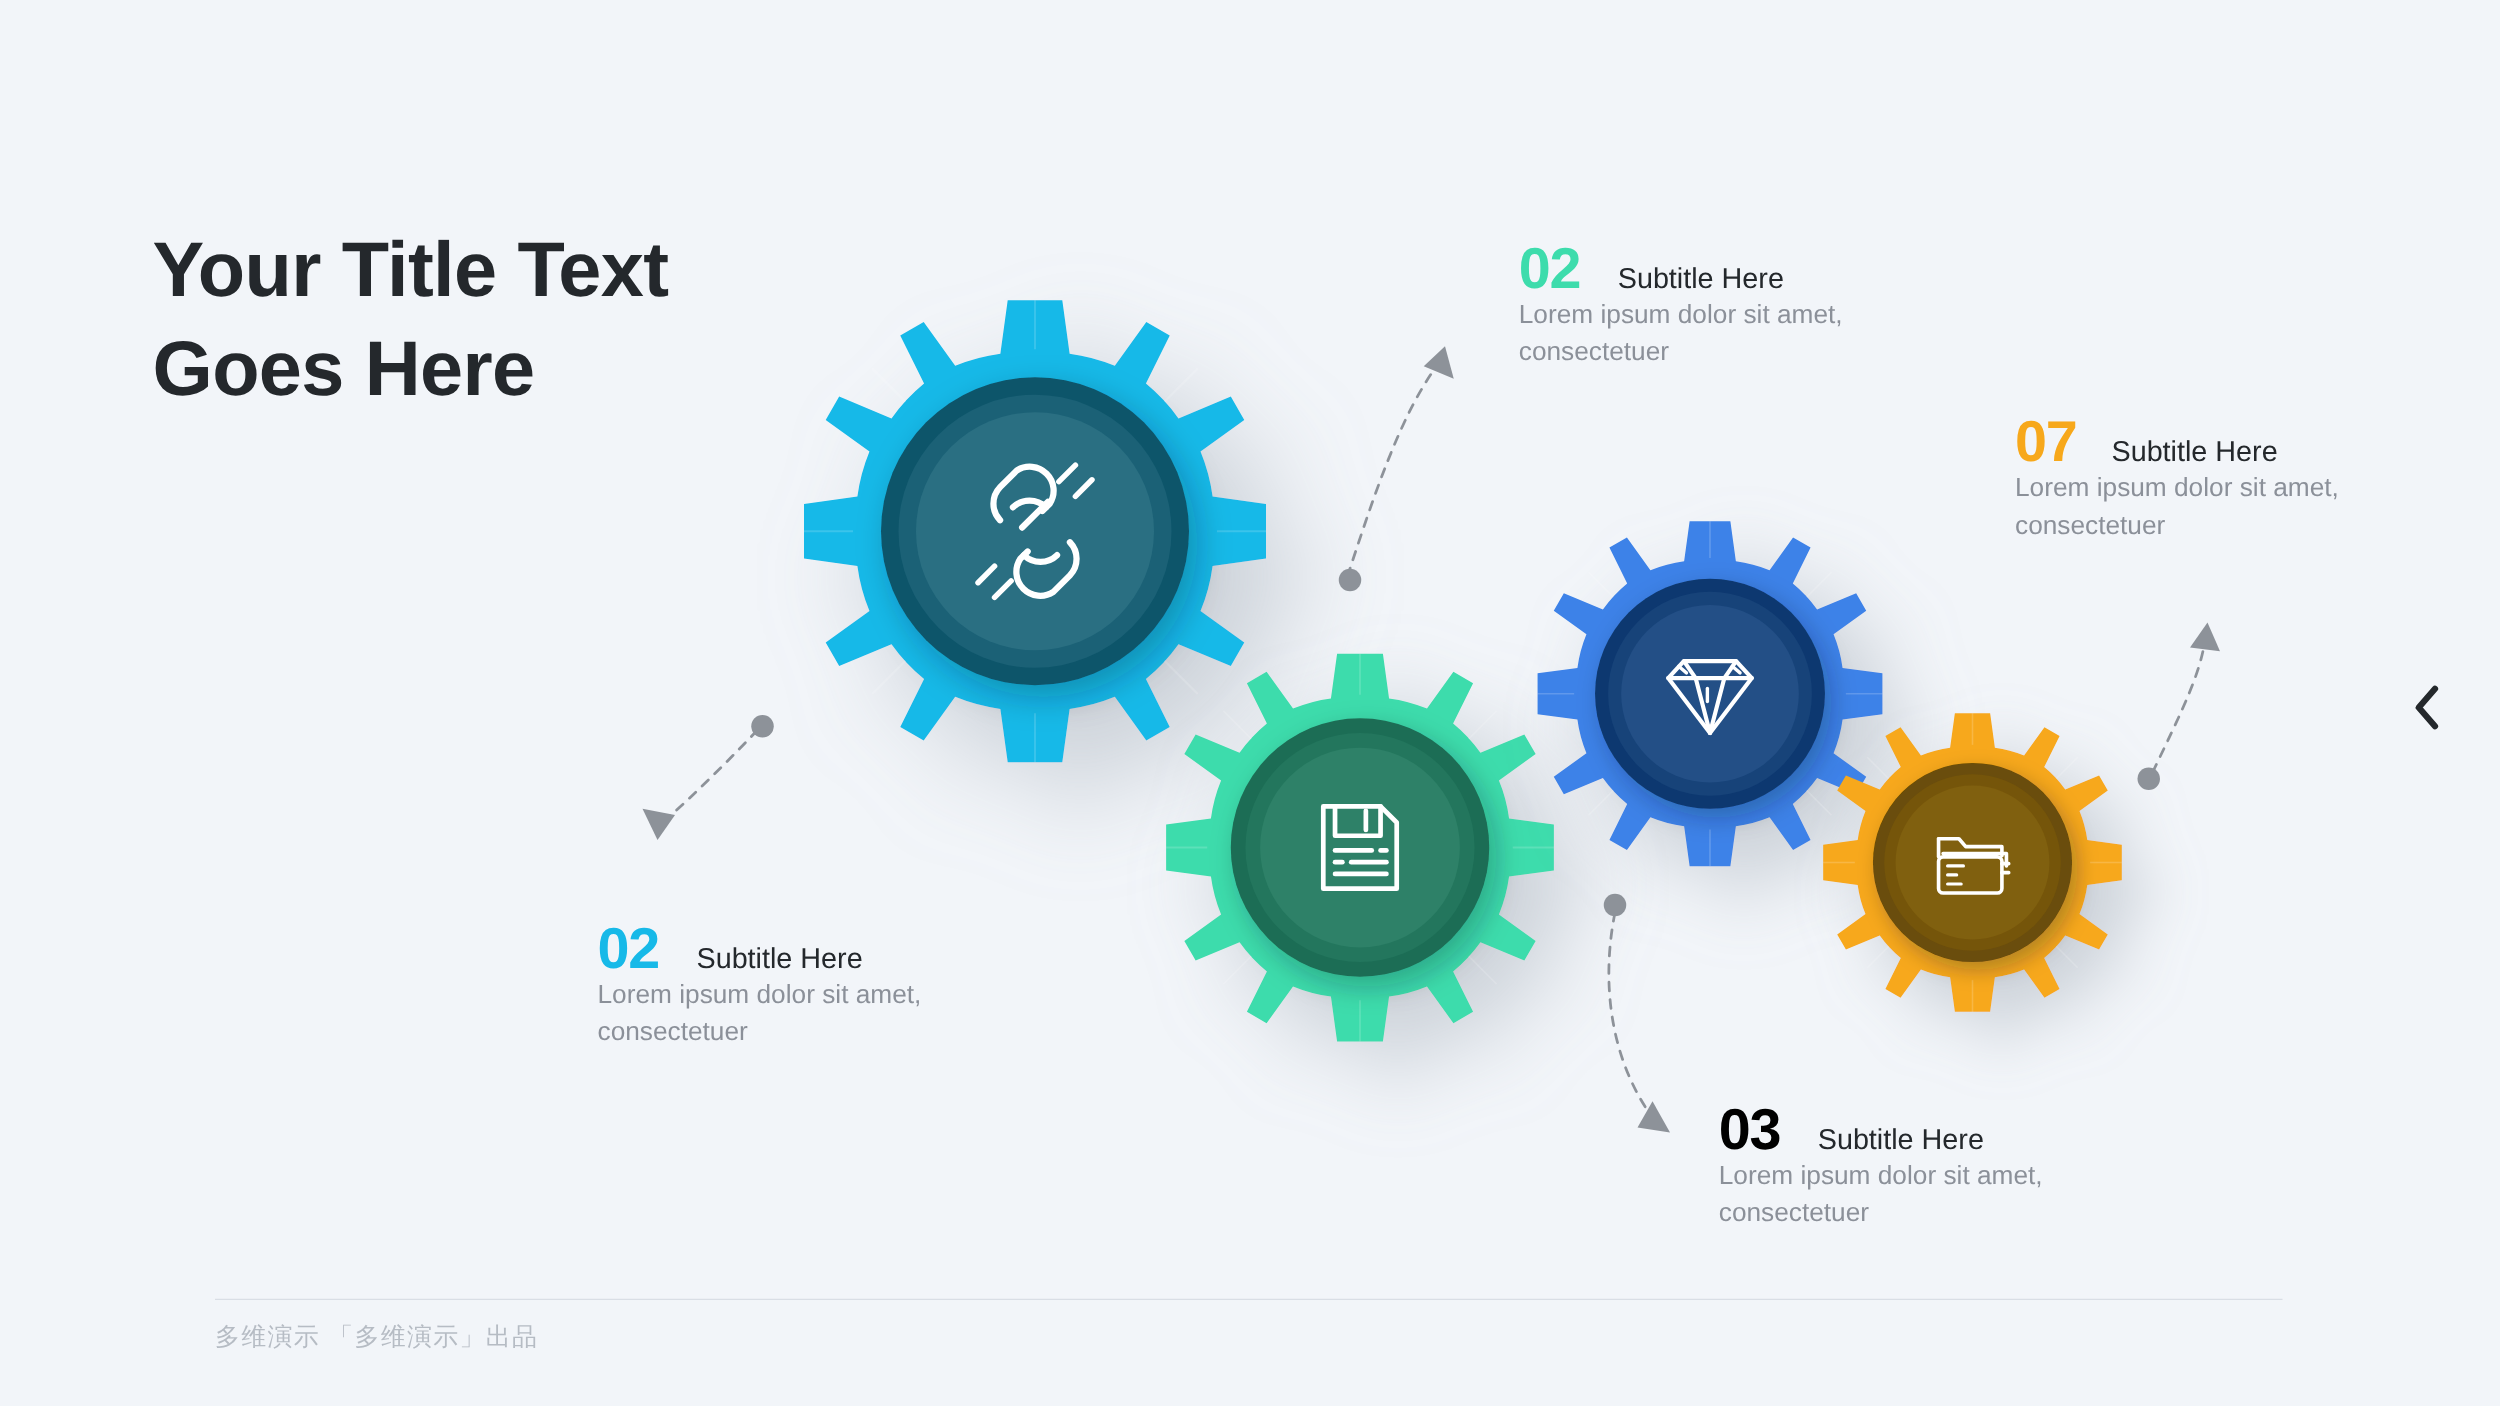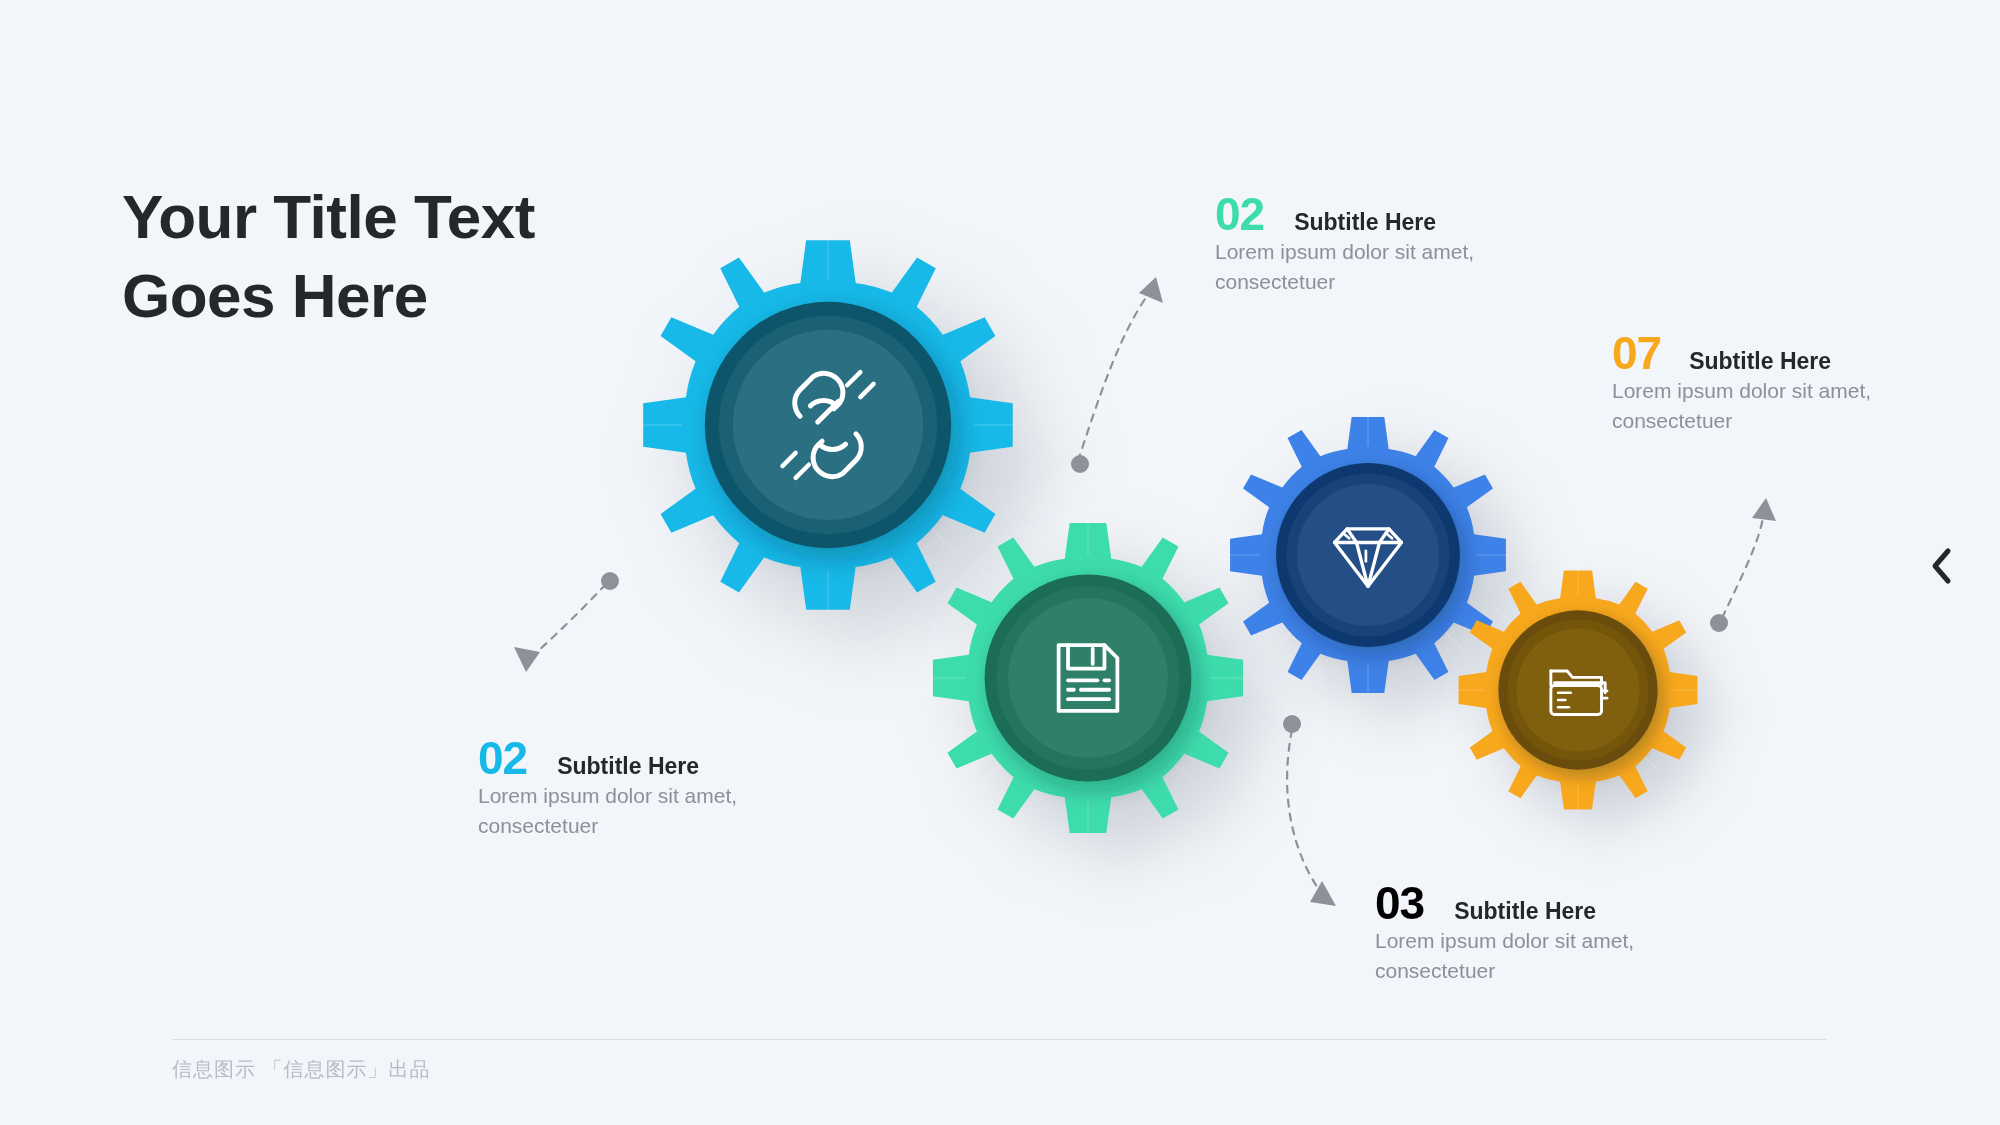--- a/index.html
+++ b/index.html
@@ -48,21 +48,21 @@
     white-space:nowrap;
   }
   .item .num {
     font-size:46px;
     font-weight:bold;
     letter-spacing:-1px;
     line-height:1;
   }
   .item .sub {
     font-size:23px;
-    font-weight:bold;
+    font-weight:normal;
     color:#24282c;
     margin-left:30px;
     line-height:1;
   }
   .item .body {
     font-size:21px;
     line-height:1.45;
     color:#8b9099;
     width:350px;
   }
@@ -351,16 +351,16 @@
   </div>
 
   <div id="nav-prev">
     <svg width="26" height="40" viewBox="0 0 26 40">
       <path d="M 19 5 L 6 20 L 19 35" fill="none" stroke="#24282c" stroke-width="5" stroke-linecap="round" stroke-linejoin="round"></path>
     </svg>
   </div>
 
   <div id="footer-rule"></div>
 
-  <div id="footer-left">信息图示 「信息图示」出品</div>
+  <div id="footer-left">多维演示 「多维演示」出品</div>
 
 
 </div>
 
 </body></html>

